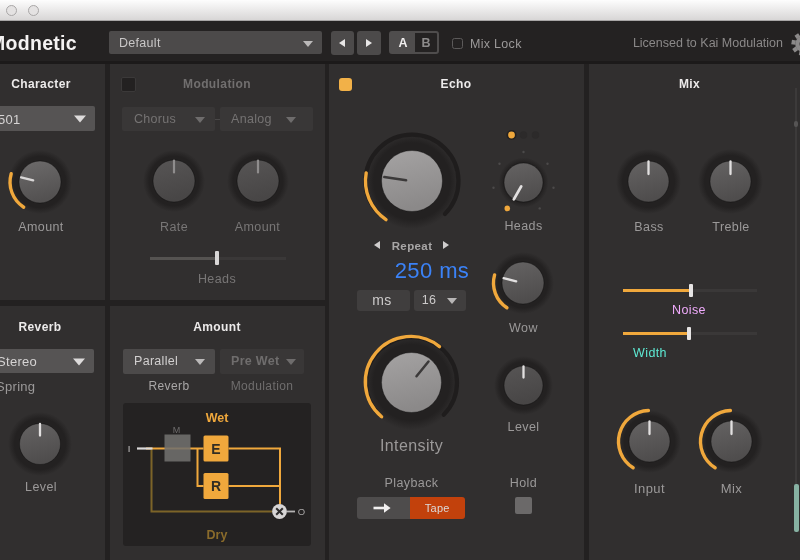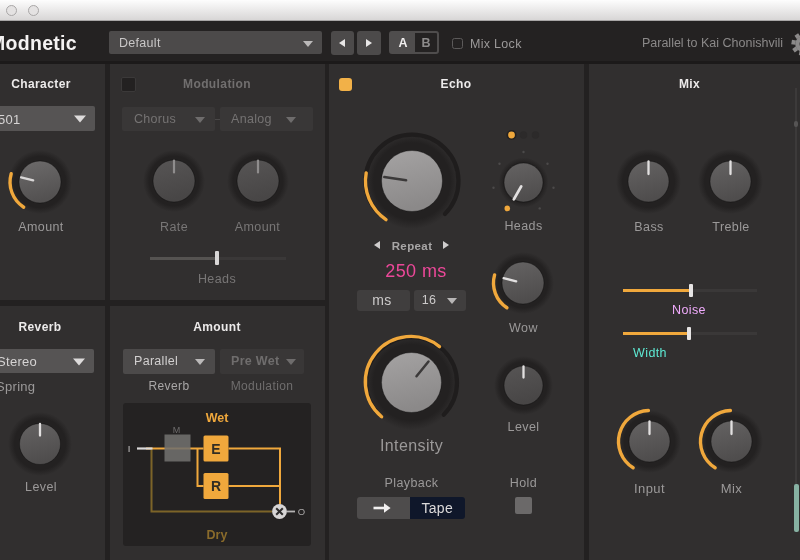--- a/index.html
+++ b/index.html
@@ -46,21 +46,21 @@
 <div style="position:absolute;left:330.5px;top:31px;width:23.5px;height:23.5px;background:#4c4a4a;border-radius:3px;"></div>
 <div style="position:absolute;left:357px;top:31px;width:23.5px;height:23.5px;background:#4c4a4a;border-radius:3px;"></div>
 <div style="position:absolute;left:342px;top:43px;transform:translate(-50%,-50%);width:0;height:0;border-right:6px solid #e8e6e6;border-top:4.5px solid transparent;border-bottom:4.5px solid transparent"></div>
 <div style="position:absolute;left:369px;top:43px;transform:translate(-50%,-50%);width:0;height:0;border-left:6px solid #e8e6e6;border-top:4.5px solid transparent;border-bottom:4.5px solid transparent"></div>
 <div style="position:absolute;left:389px;top:31px;width:50px;height:23px;border:2px solid #4f4d4d;border-radius:3px;background:#242222;display:flex">
       <div style="width:24px;background:#4f4d4d;color:#f0eeee;font-weight:700;font-size:12.5px;display:flex;align-items:center;justify-content:center">A</div>
       <div style="flex:1;color:#8d8b8b;font-weight:700;font-size:12.5px;display:flex;align-items:center;justify-content:center">B</div>
     </div>
 <div style="position:absolute;left:451.5px;top:37.5px;width:11.5px;height:11.5px;background:transparent;border-radius:2.5px;border:1.5px solid #5c5a5a;"></div>
 <div style="position:absolute;left:470px;top:43.5px;transform:translateY(-50%);font-size:12.5px;font-weight:400;color:#9b9999;white-space:nowrap;letter-spacing:0.3px">Mix Lock</div>
-<div style="position:absolute;right:17px;top:43px;transform:translateY(-50%);font-size:12.5px;color:#8b8989;white-space:nowrap">Parallel to Kai Chonishvili</div>
+<div style="position:absolute;right:17px;top:43px;transform:translateY(-50%);font-size:12.5px;color:#8b8989;white-space:nowrap">Licensed to Kai Modulation</div>
 <svg style="position:absolute;left:791px;top:31.5px;width:24px;height:24px" width="24" height="24" viewBox="0 0 24 24">
       <line x1="19.4" y1="13.3" x2="23.4" y2="14.0" stroke="#8b8989" stroke-width="4.4" stroke-linecap="butt"></line>
       <line x1="16.3" y1="18.1" x2="18.7" y2="21.5" stroke="#8b8989" stroke-width="4.4" stroke-linecap="butt"></line>
       <line x1="10.7" y1="19.4" x2="10.0" y2="23.4" stroke="#8b8989" stroke-width="4.4" stroke-linecap="butt"></line>
       <line x1="5.9" y1="16.3" x2="2.5" y2="18.7" stroke="#8b8989" stroke-width="4.4" stroke-linecap="butt"></line>
       <line x1="4.6" y1="10.7" x2="0.6" y2="10.0" stroke="#8b8989" stroke-width="4.4" stroke-linecap="butt"></line>
       <line x1="7.7" y1="5.9" x2="5.3" y2="2.5" stroke="#8b8989" stroke-width="4.4" stroke-linecap="butt"></line>
       <line x1="13.3" y1="4.6" x2="14.0" y2="0.6" stroke="#8b8989" stroke-width="4.4" stroke-linecap="butt"></line>
       <line x1="18.1" y1="7.7" x2="21.5" y2="5.3" stroke="#8b8989" stroke-width="4.4" stroke-linecap="butt"></line>
       <circle cx="12" cy="12" r="7.8" fill="#8b8989"></circle>
@@ -168,21 +168,21 @@
       <circle cx="64.5" cy="39.8" r="1.2" fill="#4c4a4a"></circle>
       <circle cx="50.7" cy="60.4" r="1.2" fill="#4c4a4a"></circle>
       <circle cx="18.3" cy="60.4" r="2.8" fill="#f0a83c"></circle>
       <circle cx="34.5" cy="34.5" r="19.5" fill="url(#gsm)" stroke="rgba(0,0,0,0.35)" stroke-width="1"></circle>
       <line x1="32.2" y1="38.4" x2="24.8" y2="51.4" stroke="#e2e0e0" stroke-width="2.8" stroke-linecap="round"></line>
     </svg>
 <div style="position:absolute;left:523.5px;top:226px;transform:translate(-50%,-50%);font-size:12.5px;font-weight:400;color:#9b9999;white-space:nowrap;letter-spacing:0.4px">Heads</div>
 <div style="position:absolute;left:376.5px;top:245px;transform:translate(-50%,-50%);width:0;height:0;border-right:6px solid #cfcdcd;border-top:4px solid transparent;border-bottom:4px solid transparent"></div>
 <div style="position:absolute;left:412px;top:245.5px;transform:translate(-50%,-50%);font-size:11.5px;font-weight:700;color:#a8a6a6;white-space:nowrap;letter-spacing:0.4px">Repeat</div>
 <div style="position:absolute;left:445.5px;top:245px;transform:translate(-50%,-50%);width:0;height:0;border-left:6px solid #cfcdcd;border-top:4px solid transparent;border-bottom:4px solid transparent"></div>
-<div style="position:absolute;left:416px;top:271px;transform:translate(-50%,-50%);font-size:18px;font-weight:400;color:#ec4899;white-space:nowrap;letter-spacing:0.4px">250 ms</div>
+<div style="position:absolute;left:432px;top:271px;transform:translate(-50%,-50%);font-size:22px;font-weight:400;color:#3b82f6;white-space:nowrap;letter-spacing:0.4px">250 ms</div>
 <div style="position:absolute;left:357px;top:289.5px;width:53px;height:21px;background:#403e3e;border-radius:3px;"></div>
 <div style="position:absolute;left:382px;top:300px;transform:translate(-50%,-50%);font-size:14px;font-weight:400;color:#cccaca;white-space:nowrap;letter-spacing:0.4px">ms</div>
 <div style="position:absolute;left:413.5px;top:289.5px;width:52.5px;height:21px;background:#403e3e;border-radius:3px;"></div>
 <div style="position:absolute;left:429px;top:300px;transform:translate(-50%,-50%);font-size:12.5px;font-weight:400;color:#cccaca;white-space:nowrap;letter-spacing:0.4px">16</div>
 <div style="position:absolute;left:452px;top:300.5px;transform:translate(-50%,-50%);width:0;height:0;border-left:5.5px solid transparent;border-right:5.5px solid transparent;border-top:6px solid #b8b6b6"></div>
 <svg style="position:absolute;left:488.0px;top:247.5px" width="70" height="70" viewBox="0 0 70 70">
       <circle cx="35" cy="35" r="31" fill="url(#wellg)"></circle>
       <path d="M 18.9 59.7 A 29.5 29.5 0 0 1 6.6 26.9" fill="none" stroke="#f0a83c" stroke-width="3.4" stroke-linecap="round"></path>
       <circle cx="35" cy="35" r="21" fill="url(#gsm)" stroke="rgba(0,0,0,0.35)" stroke-width="1"></circle>
       <line x1="28.2" y1="33.3" x2="15.6" y2="30.2" stroke="#e2e0e0" stroke-width="2.3" stroke-linecap="round"></line>
@@ -198,21 +198,21 @@
 <div style="position:absolute;left:411.5px;top:445.5px;transform:translate(-50%,-50%);font-size:16px;font-weight:400;color:#9b9999;white-space:nowrap;letter-spacing:0.4px">Intensity</div>
 <svg style="position:absolute;left:489.5px;top:352.0px" width="67" height="67" viewBox="0 0 67 67">
       <circle cx="33.5" cy="33.5" r="29.5" fill="url(#wellg)"></circle>
       <circle cx="33.5" cy="33.5" r="19.5" fill="url(#gdim)" stroke="rgba(0,0,0,0.35)" stroke-width="1"></circle>
       <line x1="33.5" y1="25.5" x2="33.5" y2="14.5" stroke="#e2e0e0" stroke-width="2.3" stroke-linecap="round"></line>
     </svg>
 <div style="position:absolute;left:523.5px;top:427px;transform:translate(-50%,-50%);font-size:12.5px;font-weight:400;color:#9b9999;white-space:nowrap;letter-spacing:0.4px">Level</div>
 <div style="position:absolute;left:411.5px;top:482.5px;transform:translate(-50%,-50%);font-size:12.5px;font-weight:400;color:#9b9999;white-space:nowrap;letter-spacing:0.4px">Playback</div>
 <div style="position:absolute;left:356.5px;top:497px;width:108.5px;height:22px;border-radius:3px;overflow:hidden;display:flex">
       <div style="width:53px;background:#4e4c4c"></div>
-      <div style="flex:1;background:#0f172a;display:flex;align-items:center;justify-content:center;color:#dcdada;font-size:14px;letter-spacing:0.3px">Tape</div>
+      <div style="flex:1;background:#c2410c;display:flex;align-items:center;justify-content:center;color:#dcdada;font-size:11px;letter-spacing:0.3px">Tape</div>
     </div>
 <svg style="position:absolute;left:372px;top:501px" width="21" height="14" viewBox="0 0 21 14">
       <line x1="1.5" y1="7" x2="13" y2="7" stroke="#f2f0f0" stroke-width="2.6"></line>
       <path d="M 12 2.2 L 18.6 7 L 12 11.8 Z" fill="#f2f0f0"></path>
     </svg>
 <div style="position:absolute;left:523.5px;top:482.5px;transform:translate(-50%,-50%);font-size:12.5px;font-weight:400;color:#9b9999;white-space:nowrap;letter-spacing:0.4px">Hold</div>
 <div style="position:absolute;left:515px;top:497px;width:16.5px;height:17px;background:#6b6969;border-radius:2px;"></div>
 <div style="position:absolute;left:689.5px;top:84px;transform:translate(-50%,-50%);font-size:12px;font-weight:700;color:#eceaea;white-space:nowrap;letter-spacing:0.4px">Mix</div>
 <svg style="position:absolute;left:612.0px;top:144.5px" width="73" height="73" viewBox="0 0 73 73">
       <circle cx="36.5" cy="36.5" r="32.5" fill="url(#wellg)"></circle>

